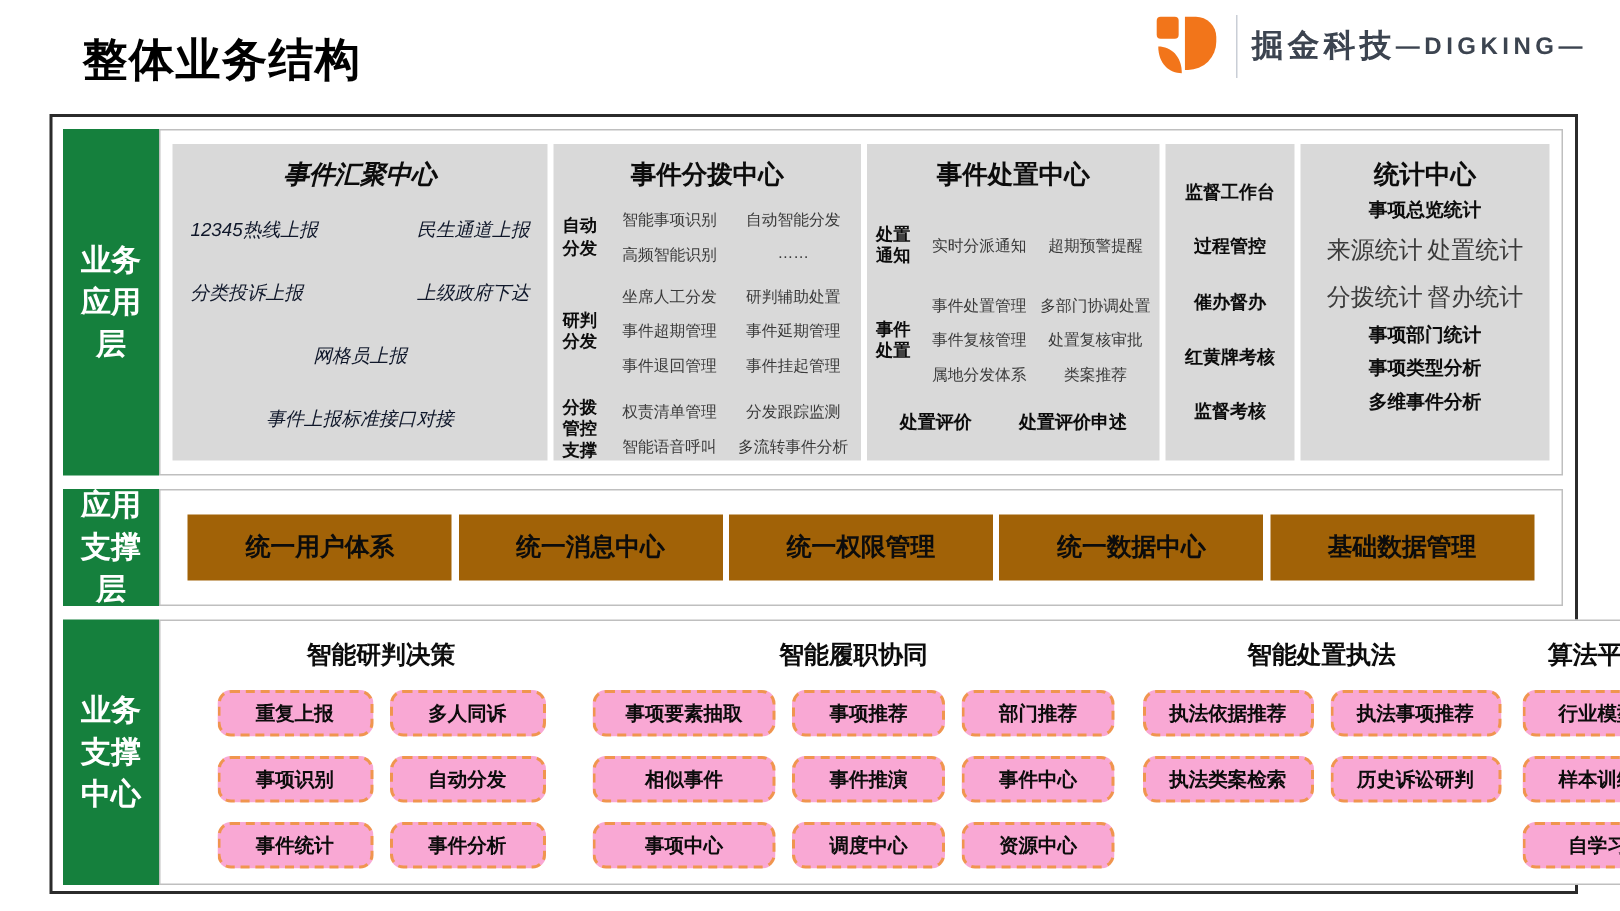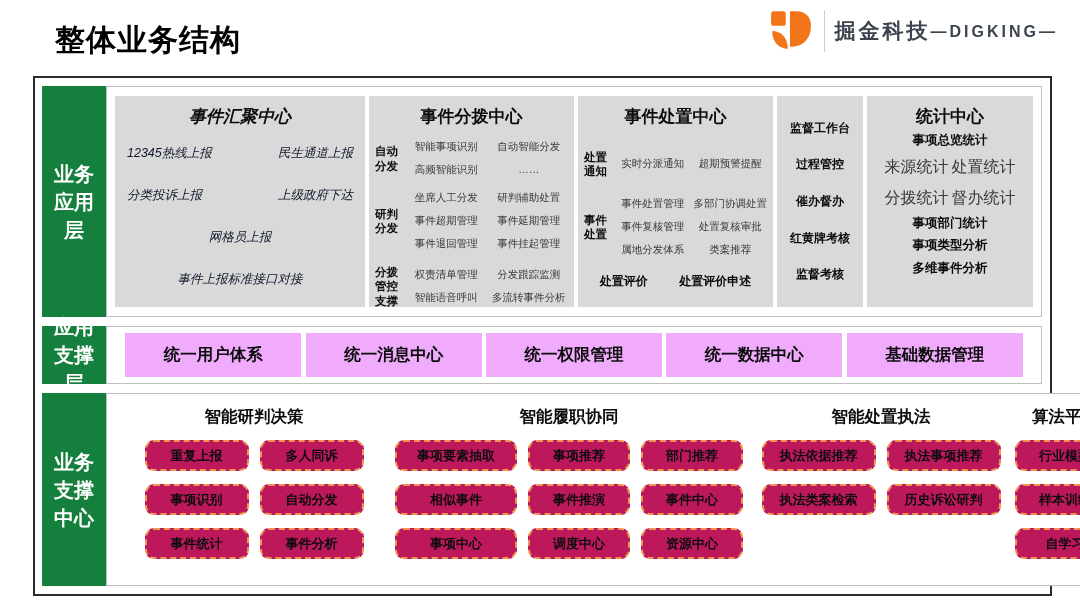--- a/index.html
+++ b/index.html
@@ -60,40 +60,40 @@
   .sup-item { text-align:center; font-size:12px; font-weight:800; color:#0c0c0c; }
 
   .box-stat { justify-content:space-between; padding-bottom:30px; }
   .stat-head { text-align:center; font-size:12.5px; font-weight:800; color:#0c0c0c; }
   .stat-grid { display:grid; grid-template-columns:1fr 1fr; row-gap:10px; margin:8px 10px 0;
     font-size:16px; color:#3a3a3a; }
   .stat-grid span { text-align:center; }
   .stat-bold { text-align:center; font-size:12.5px; font-weight:800; color:#0c0c0c; }
 
   
-  .row-mid { height:58px; }
+  .row-mid { height:78px; }
   .row-mid .layer-panel { display:flex; align-items:center; justify-content:space-evenly; padding:0 14px; }
-  .peach-box { width:176px; height:44px; background:#f0abfc; display:flex; align-items:center;
+  .peach-box { width:176px; height:44px; background:#a16207; display:flex; align-items:center;
     justify-content:center; font-size:16.5px; font-weight:800; color:#0c0c0c; }
 
   
   .row-biz { flex:1; }
   .row-biz .layer-panel { display:flex; gap:8px; padding:12px 10px 10px 18px; }
   .biz-sec { display:flex; flex-direction:column; align-items:center; }
   .sec-title { font-size:16.5px; font-weight:800; color:#0c0c0c; margin-bottom:12px; }
   .chip-grid { display:grid; row-gap:13px; column-gap:11px; }
   .sec-1 .chip-grid { grid-template-columns:104px 104px; }
   .sec-2 .chip-grid { grid-template-columns:122px 102px 102px; }
   .sec-3 .chip-grid { grid-template-columns:114px 114px; }
   .sec-4 .chip-grid { grid-template-columns:100px; }
   .sec-1 { flex:0 0 258px; }
   .sec-2 { flex:0 0 356px; }
   .sec-3 { flex:0 0 252px; }
   .sec-4 { flex:1; }
-  .chip { height:31px; border:2px dashed #f0954f; border-radius:9px; background:#be185d;
+  .chip { height:31px; border:2px dashed #f0954f; border-radius:9px; background:#f9a8d4;
     display:flex; align-items:center; justify-content:center; font-size:13px; font-weight:800;
     color:#0c0c0c; white-space:nowrap; }
 </style>
 </head>
 <body>
 
 <div class="stage">
 
   <div class="page-title">整体业务结构</div>
 

